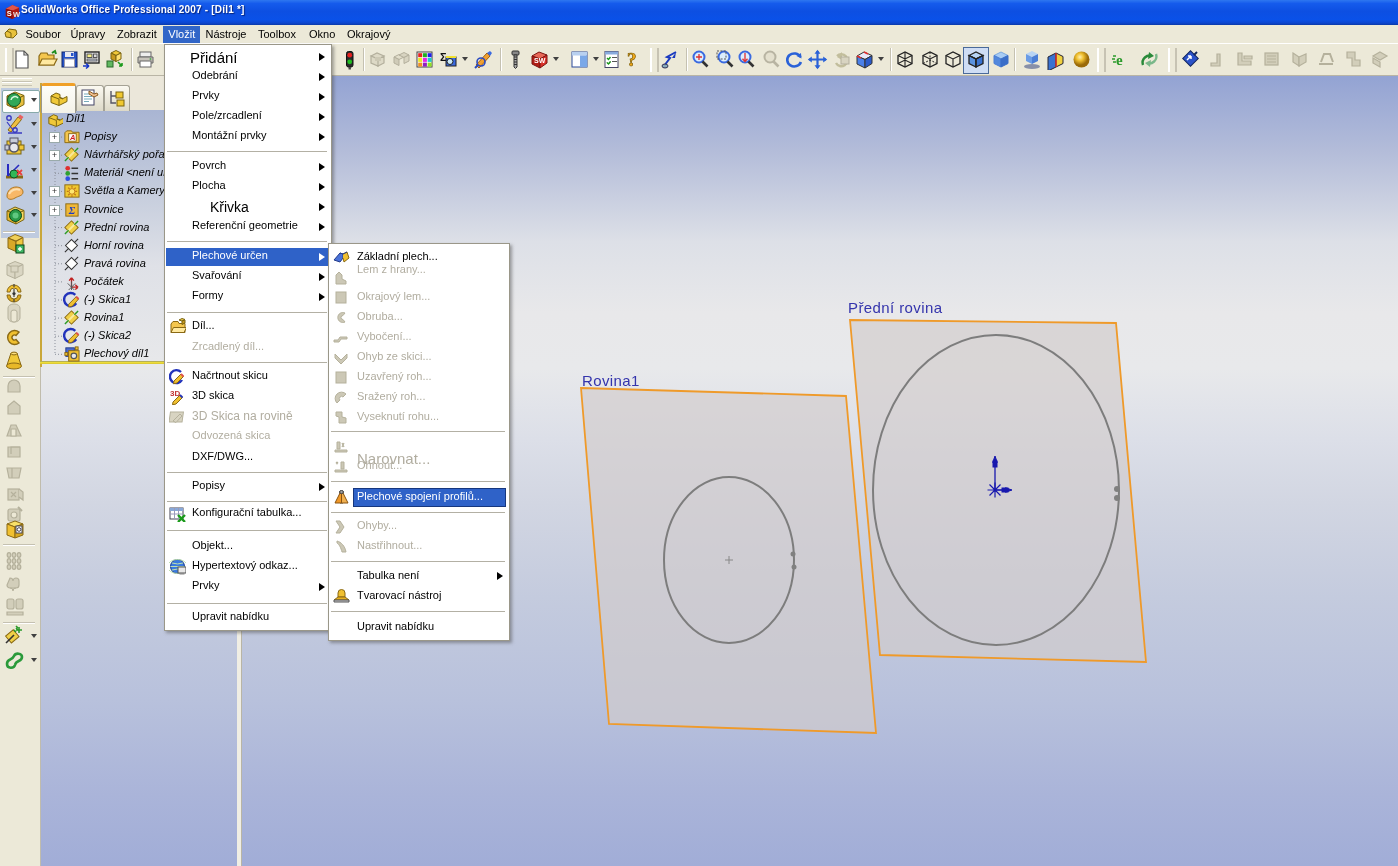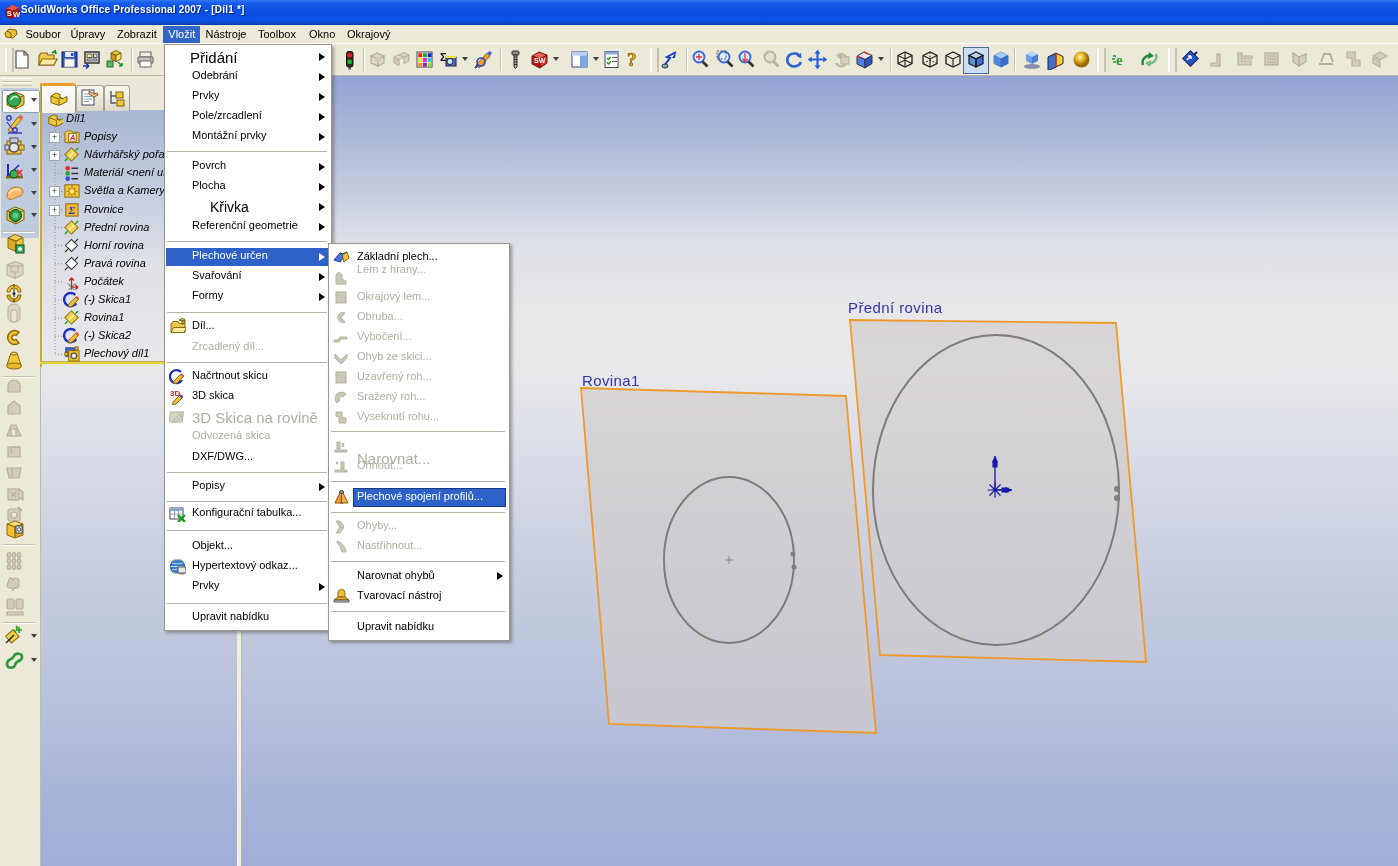--- a/index.html
+++ b/index.html
@@ -741,21 +741,21 @@
     <path d="M12,4 a6.5,6.5 0 1 0 1,8" fill="none" stroke="#2233bb" stroke-width="2.4"></path>
     <path d="M5,13 L12,6 l2.5,2.5 L8,15 l-3.5,0.8 z" fill="#f0c030" stroke="#8a6914"></path>
     <path d="M12,6 l2.5,2.5" stroke="#e05050" stroke-width="1.8"></path>
   </svg>
 <div class="abs" style="left:192px;top:389px;z-index:52;font-size:11px;color:#000;white-space:nowrap">3D skica</div>
 <svg class="abs" style="left:169px;top:388px;z-index:52" width="17" height="17" viewBox="0 0 17 17">
     <text x="1" y="8" font-size="8" font-weight="bold" fill="#c03030" font-family="Liberation Sans">3D</text>
     <path d="M4,14 L11,7 l2.5,2.5 L7,16 l-3.5,0.8 z" fill="#f0c030" stroke="#8a6914"></path>
     <path d="M11,7 l2.5,2.5" stroke="#2233bb" stroke-width="1.8"></path>
   </svg>
-<div class="abs" style="left:192px;top:409px;z-index:52;font-size:15px;color:#b1ada0;white-space:nowrap">3D Skica na rovině</div>
+<div class="abs" style="left:192px;top:409px;z-index:52;font-size:12px;color:#b1ada0;white-space:nowrap">3D Skica na rovině</div>
 <svg class="abs" style="left:169px;top:408px;z-index:52" width="17" height="17" viewBox="0 0 17 17">
     <g fill="#d8d4c2" stroke="#b5b19c">
       <rect x="2" y="4" width="13" height="10" transform="skewX(-8)"></rect>
       <path d="M4,13 L11,6 l2,2 L7,14.5 z"></path>
     </g>
   </svg>
 <div class="abs" style="left:192px;top:429px;z-index:52;font-size:11px;color:#b1ada0;white-space:nowrap">Odvozená skica</div>
 <div class="abs" style="left:192px;top:450px;z-index:52;font-size:11px;color:#000;white-space:nowrap">DXF/DWG...</div>
 <div class="msep abs" style="left:167px;top:472px;width:160px"></div>
 <div class="abs" style="left:192px;top:479px;z-index:52;font-size:11px;color:#000;white-space:nowrap">Popisy</div>
@@ -843,21 +843,21 @@
 <div class="msep abs" style="left:331px;top:511.5px;width:174px;z-index:62"></div>
 <div class="abs" style="left:357px;top:519px;z-index:62;font-size:11px;color:#b1ada0;white-space:nowrap">Ohyby...</div>
 <svg class="abs" style="left:332px;top:517px;z-index:62" width="18" height="18" viewBox="0 0 18 18">
     <path d="M4,4 l4,6 -4,6 h4 l4,-6 -4,-6 z" fill="#ccc8b6" stroke="#b5b19c"></path>
   </svg>
 <div class="abs" style="left:357px;top:539px;z-index:62;font-size:11px;color:#b1ada0;white-space:nowrap">Nastřihnout...</div>
 <svg class="abs" style="left:332px;top:537px;z-index:62" width="18" height="18" viewBox="0 0 18 18">
     <path d="M5,4 c4,1 8,5 9,11 h-4 c-1,-4 -3,-8 -5,-9 z" fill="#ccc8b6" stroke="#b5b19c"></path>
   </svg>
 <div class="msep abs" style="left:331px;top:560.5px;width:174px;z-index:62"></div>
-<div class="abs" style="left:357px;top:569px;z-index:62;font-size:11px;color:#000;white-space:nowrap">Narovnat ohybů</div>
+<div class="abs" style="left:357px;top:569px;z-index:62;font-size:11px;color:#000;white-space:nowrap">Tabulka není</div>
 <div class="abs" style="left:497px;top:572px;z-index:62;width:0;height:0;border-top:4.5px solid transparent;border-bottom:4.5px solid transparent;border-left:6px solid #000"></div>
 <div class="abs" style="left:357px;top:589px;z-index:62;font-size:11px;color:#000;white-space:nowrap">Tvarovací nástroj</div>
 <svg class="abs" style="left:332px;top:587px;z-index:62" width="18" height="18" viewBox="0 0 18 18">
     <path d="M6,10 h7 v-4 a3.5,3.5 0 0 0 -7,0 z" fill="#f0c030" stroke="#8a6914"></path>
     <path d="M2,13 l4,-3 h7 l4,3 z" fill="#e8b020" stroke="#8a6914"></path>
     <path d="M2,13 h15 v2 h-15 z" fill="#c8c8cc" stroke="#555"></path>
   </svg>
 <div class="msep abs" style="left:331px;top:610.5px;width:174px;z-index:62"></div>
 <div class="abs" style="left:357px;top:620px;z-index:62;font-size:11px;color:#000;white-space:nowrap">Upravit nabídku</div>
 </body></html>

